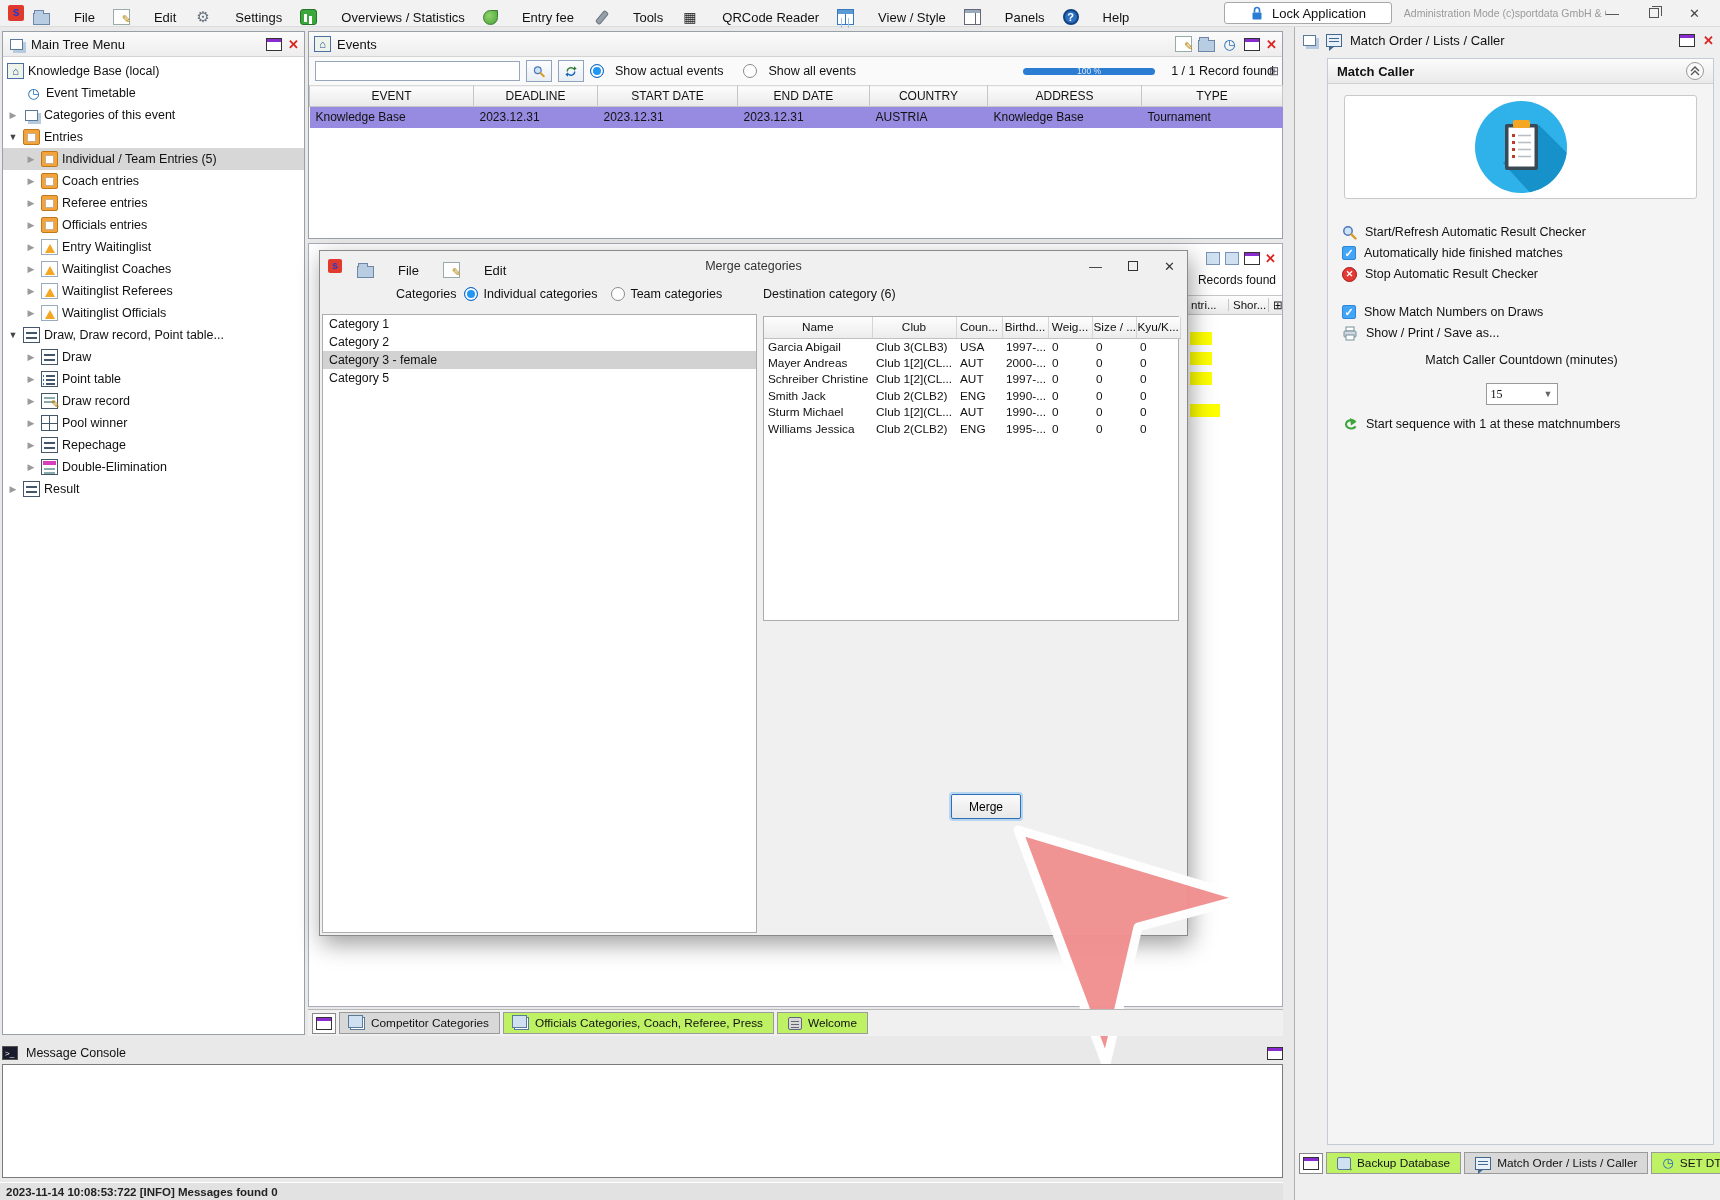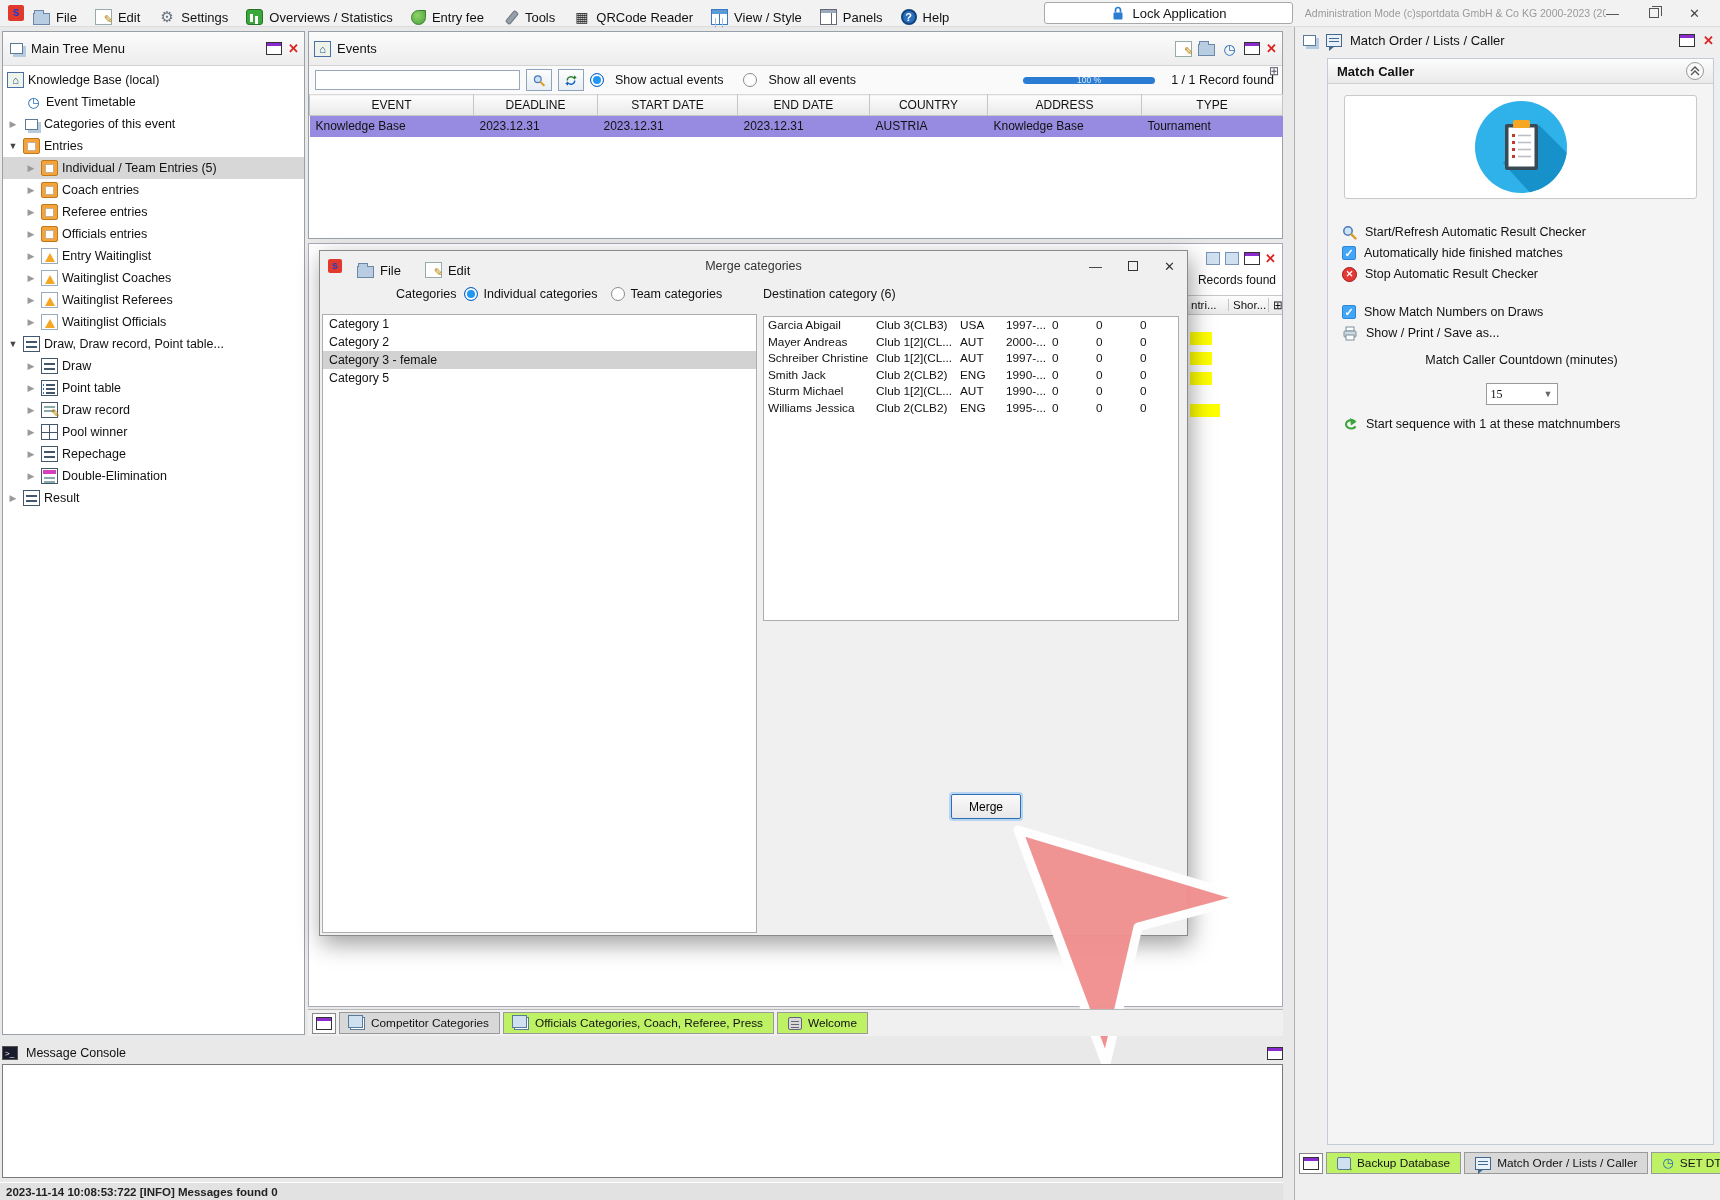--- a/index.html
+++ b/index.html
@@ -10,21 +10,21 @@
   
   .icon { display:inline-block; position:relative; flex:none; }
   .win-max { width:16px; height:13px; border:1px solid #333; background:#fff; }
   .win-max::before { content:""; position:absolute; left:0; right:0; top:0; height:3px; background:#8a2bd0; }
   .red-x { color:#d22; font-weight:bold; font-size:13px; line-height:13px; }
   .expander { width:12px; text-align:center; font-size:9px; color:#9a9a9a; flex:none; }
   .expander.open { color:#444; }
 
   
   .menubar { position:absolute; left:0; top:0; width:1720px; height:27px; background:#f2f2f2; border-bottom:1px solid #dcdcdc; display:flex; align-items:center; padding:0 8px; font-size:13px; }
-  .menu-item { display:flex; align-items:center; gap:6px; padding:12px 9px; height:100%; white-space:nowrap;margin-top:8px; }
+  .menu-item { display:flex; align-items:center; gap:24px; padding:12px 9px; height:100%; white-space:nowrap;margin-top:8px; }
   .mi { width:17px; height:16px; }
   .mi-app { width:16px; height:16px; background:#e0392e; border-radius:2px; color:#1d3fd0; font-weight:bold; font-size:12px; line-height:15px; text-align:center; }
   .mi-folder { background:#b9cde2; border:1px solid #6d87a8; height:12px; margin-top:3px; }
   .mi-folder::before { content:""; position:absolute; top:-4px; left:0; width:8px; height:3px; background:#b9cde2; border:1px solid #6d87a8; border-bottom:none; }
   .mi-edit { background:#fff; border:1px solid #9aa; }
   .mi-edit::after { content:"\270E"; position:absolute; right:-2px; bottom:-2px; font-size:11px; color:#b8860b; }
   .mi-gear { font-size:15px; line-height:16px; color:#6a7480; text-align:center; }
   .mi-stats { background:#3aa83a; border:1px solid #267326; border-radius:3px; }
   .mi-stats::after { content:""; position:absolute; left:3px; bottom:2px; width:3px; height:8px; background:#fff; box-shadow:5px 2px 0 #fff; }
   .mi-fee { width:15px; height:15px; background:radial-gradient(circle at 40% 35%, #8fd46a, #49a23c); border-radius:50% 0 50% 50%; border:1px solid #3a7d2f; }
@@ -41,21 +41,21 @@
   .lock-btn { display:flex; align-items:center; gap:8px; justify-content:center; margin-left:86px; width:272px; height:22px; background:#fff; border:1px solid #a8a8a8; border-radius:3px; font-size:13px; }
   .win-title { color:#9a9a9a; font-size:10.5px; white-space:nowrap; overflow:hidden; margin-left:12px; width:330px; }
   .win-controls { display:flex; align-items:center; gap:30px; margin-left:auto; padding-right:12px; color:#444; }
   .wc-min { font-size:13px; }
   .wc-restore { width:10px; height:10px; border:1px solid #555; position:relative; }
   .wc-restore::before { content:""; position:absolute; left:2px; top:-3px; width:9px; height:9px; border:1px solid #555; border-left:none; border-bottom:none; }
   .wc-close { font-size:13px; }
 
   
   .tree-panel { position:absolute; left:2px; top:31px; width:303px; height:1004px; background:#fff; border:1px solid #99a0a8; }
-  .panel-header { height:34px; background:linear-gradient(#fbfbfb,#ededed); border-bottom:1px solid #d3d3d3; display:flex; align-items:center; gap:6px; padding:0 5px; font-size:13px; }
+  .panel-header { height:25px; background:linear-gradient(#fbfbfb,#ededed); border-bottom:1px solid #d3d3d3; display:flex; align-items:center; gap:6px; padding:0 5px; font-size:13px; }
   .panel-header .spacer { flex:1; }
   .tree-body { padding-top:3px; }
   .tree-row { display:flex; align-items:center; height:22px; gap:4px; padding-left:4px; white-space:nowrap; }
   .tree-row.sel { background:#d7d7d7; }
   .d1 { padding-left:22px; }
   .ti { width:17px; height:16px; position:relative; flex:none; }
   .ic-kb { border:1px solid #4a6fa5; background:#eef4ea; font-size:11px; line-height:14px; text-align:center; color:#23518e; }
   .ic-clock { color:#2a6fb8; font-size:14px; line-height:16px; text-align:center; }
   .ic-copies { width:13px; height:11px; margin:2px; background:#fff; border:1px solid #5a7a9a; box-shadow:3px 3px 0 #b8cbde; }
   .ic-clip { background:#f2a33c; border:1px solid #c07818; border-radius:2px; }
@@ -470,20 +470,29 @@
         <colgroup>
             <col style="width:108px">
             <col style="width:84px">
             <col style="width:46px">
             <col style="width:46px">
             <col style="width:44px">
             <col style="width:44px">
             <col style="width:44px">
           </colgroup>
         <tbody>
+            <tr>
+          <th>Name</th>
+          <th>Club</th>
+          <th>Coun...</th>
+          <th>Birthd...</th>
+          <th>Weig...</th>
+          <th>Size / ...</th>
+          <th>Kyu/K...</th>
+        </tr>
         <tr>
           <td>Garcia Abigail</td>
               <td>Club 3(CLB3)</td>
               <td>USA</td>
               <td>1997-...</td>
               <td>0</td>
               <td>0</td>
               <td>0</td>
         </tr>
         <tr>

